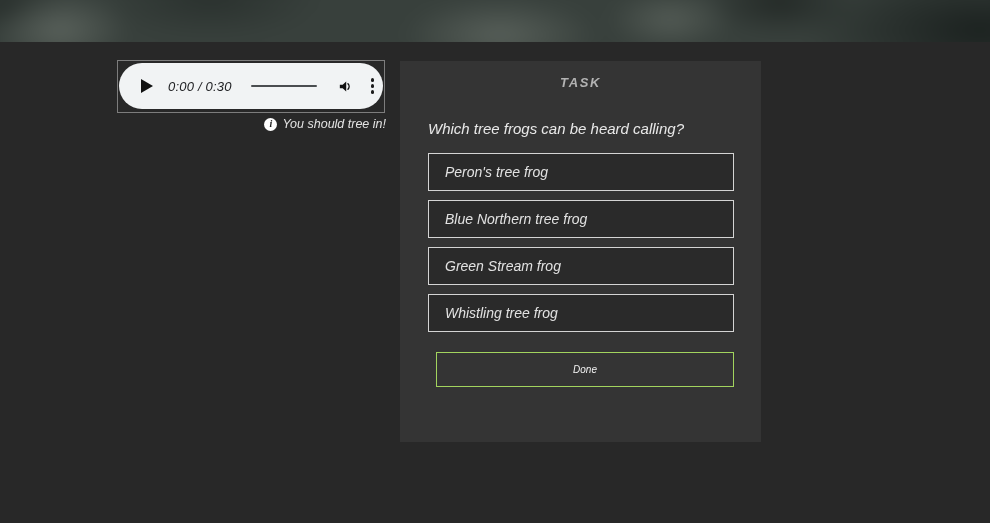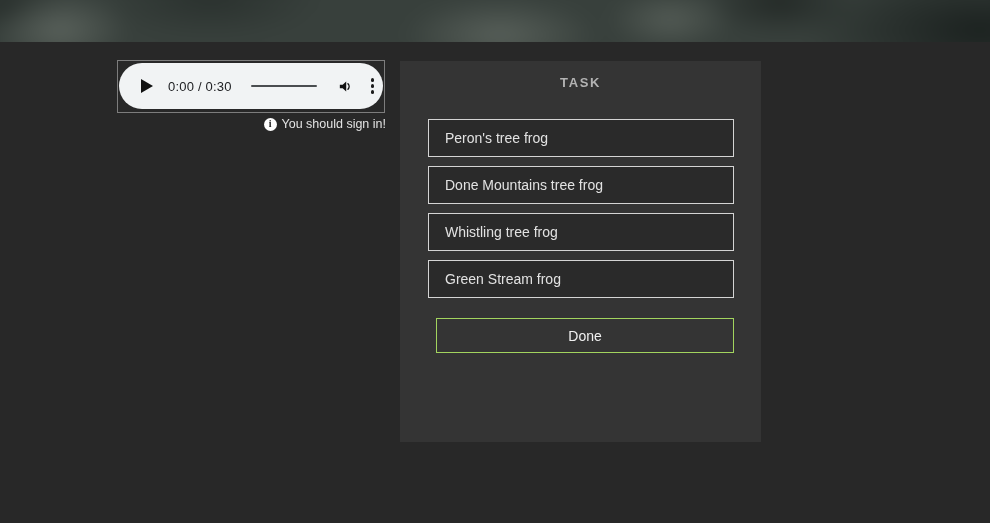--- a/index.html
+++ b/index.html
@@ -5,21 +5,21 @@
   :root{
     --page-bg:#282828; --hero-base:#38403c; --panel-bg:#343434;
     --tab-inactive-bg:#2c2c2c; --tab-text:#b3b3b3;
     --option-bg:#2a2a2a; --option-border:#d4d4d4; --option-text:#e2e2e2;
     --selected-start:#123a42; --selected-end:#0b5661; --selected-border:#116573;
     --done-border:#a2d45e; --text-light:#e9e9e9;
     --pill-bg:#f1f3f4; --pill-text:#202124;
   }
   html,body{margin:0;padding:0;}
   body{font-family:"Liberation Sans",sans-serif;background:var(--page-bg);}
-  .stage{position:relative;width:990px;height:442px;overflow:hidden;background:var(--page-bg);}
+  .stage{position:relative;width:990px;height:442px;overflow:hidden;background:var(--page-bg);font-style:italic;}
 
   
   .hero{position:absolute;left:0;top:0;width:990px;height:42px;overflow:hidden;}
   .hero-img{position:absolute;left:-20px;top:-20px;right:-20px;bottom:-20px;filter:blur(9px);
     background:
       radial-gradient(100px 55px at 80px 50px,  #5a625c 0%, rgba(90,98,92,0) 70%),
       radial-gradient(90px 45px  at 25px 25px,  #272e2b 0%, rgba(39,46,43,0) 70%),
       radial-gradient(140px 55px at 520px 55px, #58605a 0%, rgba(88,96,90,0) 70%),
       radial-gradient(90px 45px  at 690px 40px, #545c56 0%, rgba(84,92,86,0) 70%),
       radial-gradient(110px 50px at 800px 22px, #232926 0%, rgba(35,41,38,0) 70%),
@@ -55,21 +55,21 @@
     letter-spacing:1.6px;color:var(--tab-text);cursor:pointer;text-transform:uppercase;}
   .tab.inactive{background:var(--tab-inactive-bg);}
   .question{margin:17px 28px 0 28px;font-size:15px;color:var(--text-light);}
   .options{margin:16px 27px 0 28px;}
   .option{height:38px;box-sizing:border-box;border:1px solid var(--option-border);
     background:var(--option-bg);display:flex;align-items:center;padding-left:16px;font-size:14px;
     color:var(--option-text);margin-bottom:9px;cursor:pointer;}
   .option.selected{background:linear-gradient(135deg,var(--selected-start) 0%,var(--selected-end) 100%);
     border-color:var(--selected-border);}
   .done{margin:20px 27px 0 36px;height:35px;box-sizing:border-box;border:1.5px solid var(--done-border);
-    display:flex;align-items:center;justify-content:center;font-size:14px;color:#f0f0f0;cursor:pointer;
+    display:flex;align-items:center;justify-content:center;font-size:10px;color:#f0f0f0;cursor:pointer;
     background:transparent;}
 </style>
 </head>
 <body>
 
 <div class="stage">
 
   <div class="hero">
     <div class="hero-img"></div>
   </div>
@@ -88,32 +88,33 @@
       <div class="dots">
         <span></span>
           <span></span>
           <span></span>
       </div>
     </div>
   </div>
 
   <div class="signin">
     <div class="info-ic">i</div>
-    <span>You should sign in!</span>
+    <span>You should tree in!</span>
   </div>
 
   <div class="panel">
     <div class="tabs">
       <div class="tab">TASK</div>
     </div>
 
+    <div class="question">Which tree frogs can be heard calling?</div>
 
     <div class="options">
       <div class="option">Peron's tree frog</div>
-      <div class="option">Done Mountains tree frog</div>
+      <div class="option">Blue Northern tree frog</div>
+      <div class="option">Green Stream frog</div>
       <div class="option">Whistling tree frog</div>
-      <div class="option">Green Stream frog</div>
     </div>
 
     <div class="done">Done</div>
   </div>
 
 </div>
 
 </body></html>

